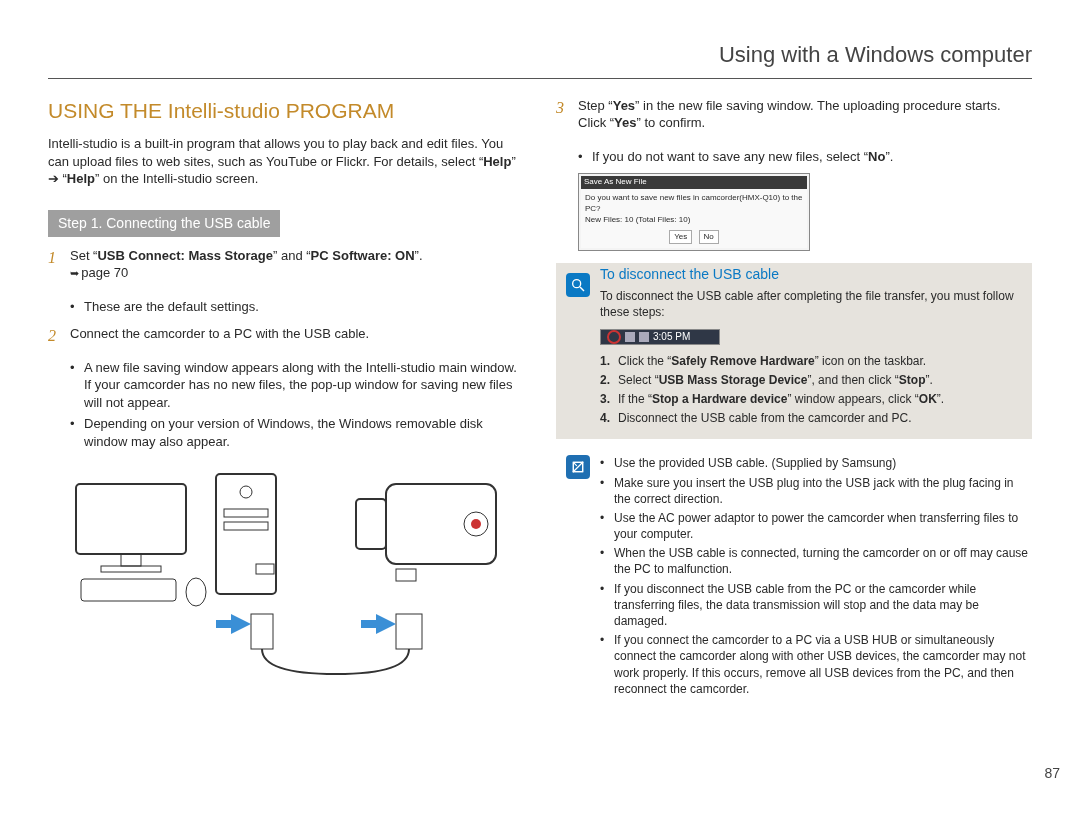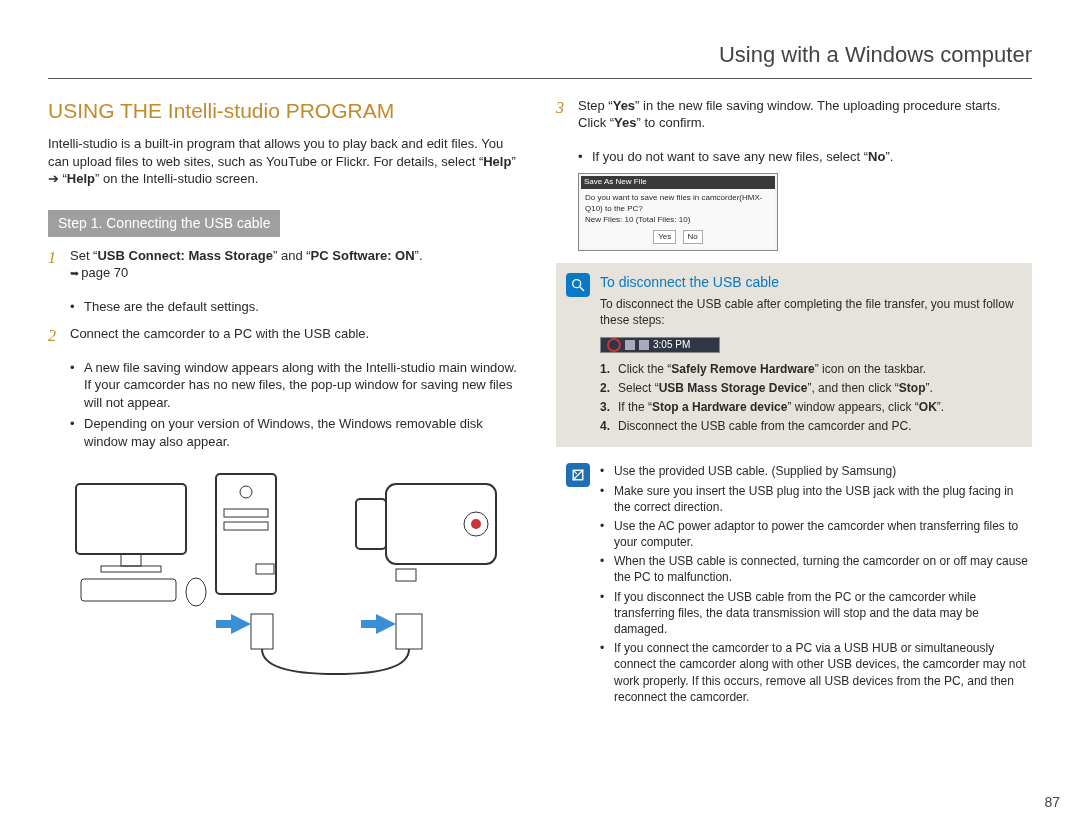--- a/index.html
+++ b/index.html
@@ -67,34 +67,34 @@
 
   .illus {
     margin-top: 14px;
     height: 220px;
     position: relative;
   }
   .illus svg { width: 100%; height: 100%; }
 
   .dialog-shot {
     margin: 8px 0 12px 0;
-    width: 200px;
+    width: 232px;
     border: 1px solid #888;
     background: #f4f4f4;
     font-size: 8px;
     padding: 2px;
   }
   .dialog-shot .tb { background:#3a3a3a; color:#fff; padding:1px 3px; }
   .dialog-shot .body { background:#f9f9f9; padding:4px; }
   .dialog-shot .btns { text-align:center; padding-top:4px; }
   .dialog-shot .btn { display:inline-block; border:1px solid #aaa; padding:1px 4px; margin:0 2px; background:#fff; }
 
   .callout {
     background: #e6e3dd;
-    padding: 10px 12px 10px 44px;
+    padding: 2px 12px 10px 44px;
     position: relative;
     margin-bottom: 10px;
   }
   .callout .co-icon {
     position: absolute;
     left: 10px; top: 10px;
     width: 24px; height: 24px;
     border-radius: 4px;
     background: #0a79c4;
     display:flex; align-items:center; justify-content:center;
@@ -126,21 +126,21 @@
     width:24px; height:24px; border-radius:4px;
     background:#1f6fb2;
     display:flex; align-items:center; justify-content:center;
   }
   .note .note-icon svg { width:14px; height:14px; stroke:#fff; fill:none; stroke-width:2; }
   .note ul.bul > li { margin-bottom:3px; }
 
   .pagenum {
     position: absolute;
     right: 20px;
-    bottom: 13px;
+    bottom: 42px;
     font-size: 14px;
     color: #444;
   }
   b { font-weight: bold; }
 </style>
 </head>
 <body>
 
 <div class="chapter">Using with a Windows computer</div>
 

